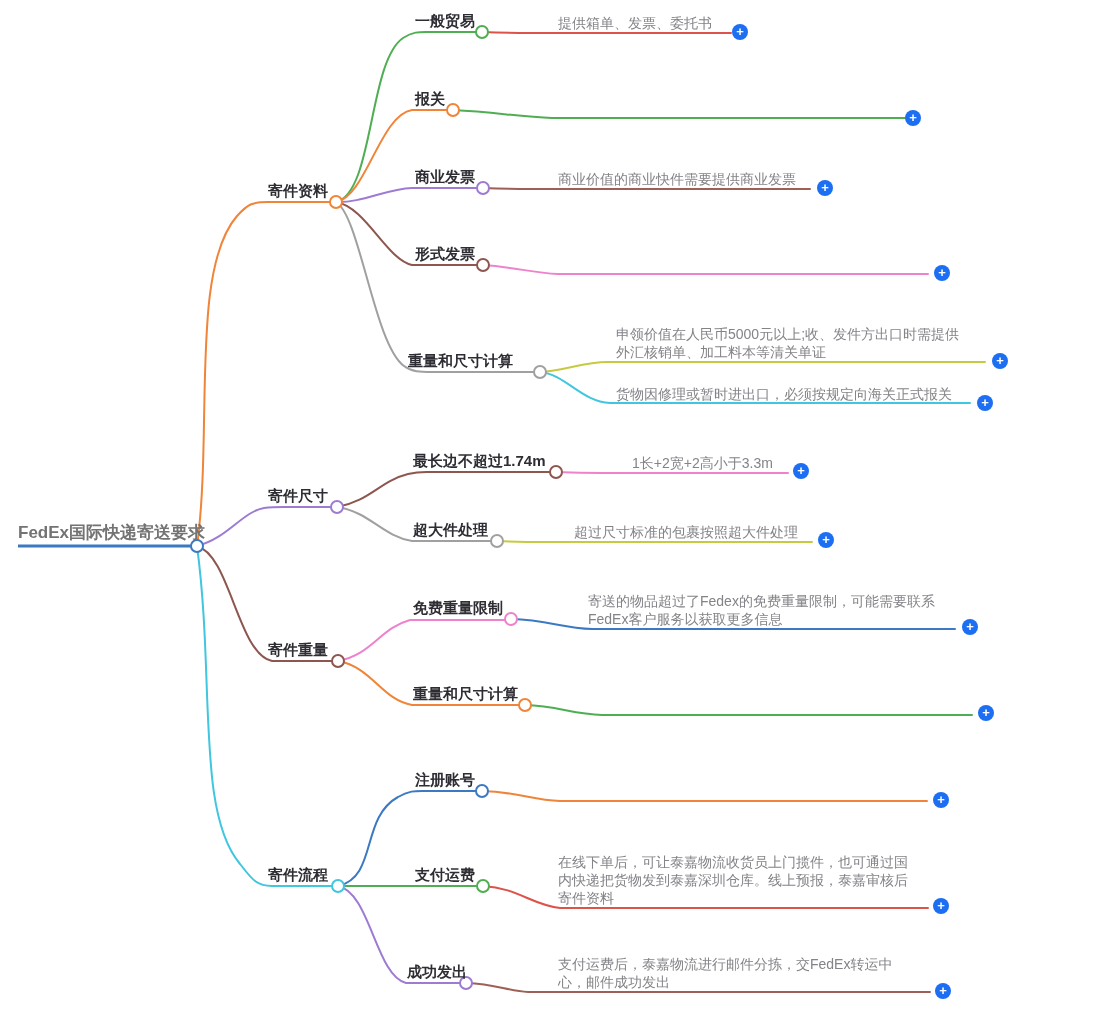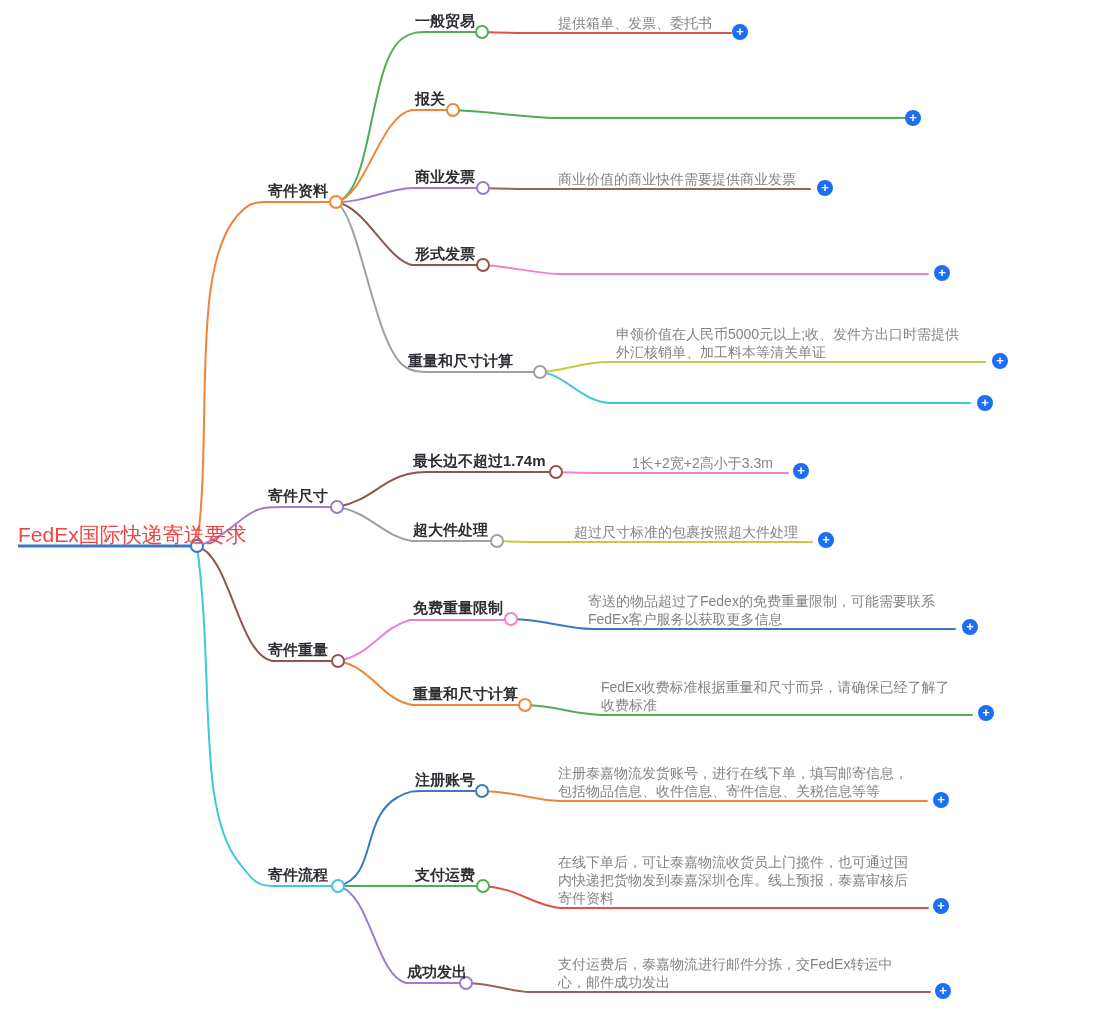--- a/index.html
+++ b/index.html
@@ -3,21 +3,21 @@
 <meta charset="utf-8">
 <style>
   html,body{margin:0;padding:0;background:#ffffff;}
   body{width:1099px;height:1015px;overflow:hidden;font-family:"Liberation Sans",sans-serif;}
   .canvas{position:relative;width:1099px;height:1015px;background:#ffffff;}
   svg{position:absolute;left:0;top:0;}
   .edge{fill:none;stroke-width:2;stroke-linecap:round;}
   .edge-thick{fill:none;stroke-width:3;stroke-linecap:butt;}
   .dot{fill:#ffffff;stroke-width:2;}
   .label{position:absolute;font-weight:bold;font-size:15px;color:#2d2d33;white-space:nowrap;cursor:pointer;}
-  .root-label{position:absolute;font-weight:normal;font-size:21px;color:#ef4444;white-space:nowrap;cursor:pointer;}
+  .root-label{position:absolute;font-weight:bold;font-size:17px;color:#737373;white-space:nowrap;cursor:pointer;}
   .leaf{position:absolute;font-size:14px;line-height:18px;color:#838388;white-space:pre-line;cursor:pointer;}
   .plus{position:absolute;width:16px;height:16px;border-radius:50%;background:#1c6ef2;color:#ffffff;
         font-size:13px;font-weight:bold;line-height:15px;text-align:center;cursor:pointer;user-select:none;}
 </style>
 </head>
 <body>
 
 <div class="canvas">
 
   <svg width="1099" height="1015" viewBox="0 0 1099 1015">
@@ -95,28 +95,25 @@
   <div class="label" style="left:413px;top:599px">免费重量限制</div>
   <div class="label" style="left:413px;top:685px">重量和尺寸计算</div>
   <div class="label" style="left:415px;top:771px">注册账号</div>
   <div class="label" style="left:415px;top:866px">支付运费</div>
   <div class="label" style="left:407px;top:963px">成功发出</div>
 
   <div class="leaf" style="left:558px;top:14px">提供箱单、发票、委托书</div>
   <div class="leaf" style="left:558px;top:170px">商业价值的商业快件需要提供商业发票</div>
   <div class="leaf" style="left:616px;top:325px">申领价值在人民币5000元以上;收、发件方出口时需提供
 外汇核销单、加工料本等清关单证</div>
+  <div class="leaf" style="left:616px;top:385px">货物因修理或暂时进出口，必须按规定向海关正式报关</div>
   <div class="leaf" style="left:632px;top:454px">1长+2宽+2高小于3.3m</div>
   <div class="leaf" style="left:574px;top:523px">超过尺寸标准的包裹按照超大件处理</div>
   <div class="leaf" style="left:588px;top:592px">寄送的物品超过了Fedex的免费重量限制，可能需要联系
 FedEx客户服务以获取更多信息</div>
-  <div class="leaf" style="left:601px;top:678px">FedEx收费标准根据重量和尺寸而异，请确保已经了解了
-收费标准</div>
-  <div class="leaf" style="left:558px;top:764px">注册泰嘉物流发货账号，进行在线下单，填写邮寄信息，
-包括物品信息、收件信息、寄件信息、关税信息等等</div>
   <div class="leaf" style="left:558px;top:853px">在线下单后，可让泰嘉物流收货员上门揽件，也可通过国
 内快递把货物发到泰嘉深圳仓库。线上预报，泰嘉审核后
 寄件资料</div>
   <div class="leaf" style="left:558px;top:955px">支付运费后，泰嘉物流进行邮件分拣，交FedEx转运中
 心，邮件成功发出</div>
 
   <div class="plus" style="left:732px;top:24px">+</div>
   <div class="plus" style="left:905px;top:110px">+</div>
   <div class="plus" style="left:817px;top:180px">+</div>
   <div class="plus" style="left:934px;top:265px">+</div>

